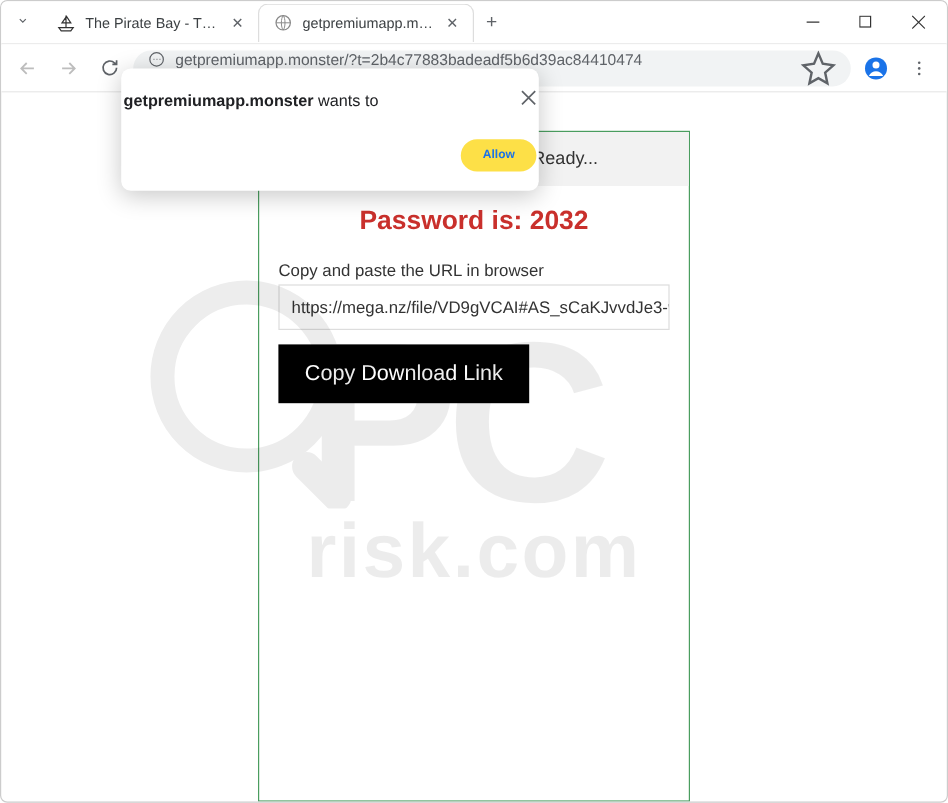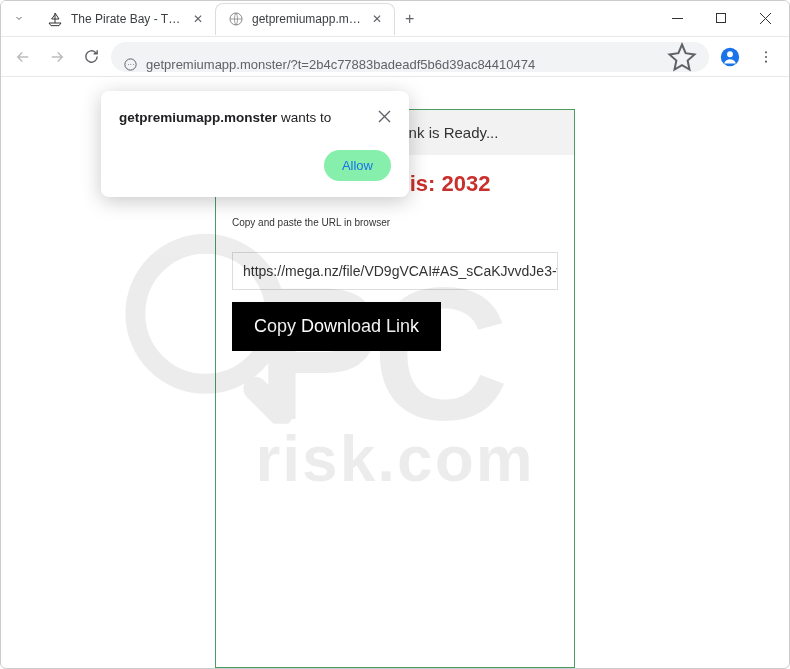--- a/index.html
+++ b/index.html
@@ -16,43 +16,43 @@
 .tab .label { white-space: nowrap; overflow: hidden; text-overflow: ellipsis; flex: 1; font-size: 12px; }
 .tab .close { color: #5f6368; font-size: 12px; }
 .newtab { padding: 0 10px; color: #5f6368; font-size: 16px; }
 .winctrls { display: flex; }
 .winbtn { width: 44px; height: 36px; display: flex; align-items: center; justify-content: center; color: #5f6368; }
 
 
 .toolbar { height: 40px; background: #fff; display: flex; align-items: center; padding: 0 8px; gap: 6px; border-bottom: 1px solid #e8e8e8; }
 .navbtn { width: 28px; height: 28px; display: flex; align-items: center; justify-content: center; color: #bdbdbd; border-radius: 50%; }
 .navbtn.enabled { color: #5f6368; }
-.omnibox { flex: 1; height: 30px; background: #f1f3f4; border-radius: 15px; display: flex; align-items: flex-end; padding: 0 12px; gap: 8px; font-size: 13px; color: #5f6368; }
+.omnibox { flex: 1; height: 30px; background: #f1f3f4; border-radius: 15px; display: flex; align-items: flex-start; padding: 0 12px; gap: 8px; font-size: 13px; color: #5f6368; }
 .omnibox .url { flex: 1; white-space: nowrap; overflow: hidden; }
 .starbtn, .profile, .menu { width: 30px; height: 30px; display: flex; align-items: center; justify-content: center; color: #5f6368; }
 
 
 .content { position: absolute; top: 76px; left: 0; right: 0; bottom: 0; display: flex; justify-content: center; padding-top: 32px; }
 .card { width: 360px; border: 1px solid #4a9d5f; padding: 0; }
 .card-header { background: #f2f2f2; padding: 14px 16px; font-size: 15px; color: #333; text-align: center; }
 .card-body { padding: 16px; }
 .pw-line { color: #c9302c; font-size: 22px; font-weight: 600; margin-bottom: 20px; text-align: center; }
-.instr { font-size: 10px; color: #333; margin-bottom: 24px; }
+.instr { font-size: 14px; color: #333; margin-bottom: 4px; }
 .urlbox { width: 100%; border: 1px solid #ddd; padding: 10px; font-size: 14px; color: #333; margin-bottom: 12px; white-space: nowrap; overflow: hidden; }
 .copybtn { background: #000000; color: #fff; border: none; padding: 14px 22px; font-size: 18px; cursor: pointer; }
 
 
-.popup { position: absolute; top: 90px; left: 100px; width: 308px; background: #fff; border-radius: 8px; box-shadow: 0 4px 20px rgba(0,0,0,0.22); padding: 18px 18px 16px; z-index: 10; }
+.popup { position: absolute; top: 56px; left: 100px; width: 348px; background: #fff; border-radius: 8px; box-shadow: 0 4px 20px rgba(0,0,0,0.22); padding: 18px 2px 16px; z-index: 10; }
 .popup-head { display: flex; justify-content: space-between; align-items: flex-start; }
 .popup-title { font-size: 13.5px; color: #202124; line-height: 1.4; padding-right: 8px; }
 .popup-title b { font-weight: 600; }
 .popup-close { color: #5f6368; cursor: pointer; }
 .popup-row { display: flex; align-items: center; gap: 14px; margin-top: 16px; font-size: 13px; color: #3c4043; }
 .popup-actions { display: flex; justify-content: flex-end; gap: 10px; margin-top: 22px; }
-.pbtn { background: #86efac; color: #1a73e8; border: none; border-radius: 16px; padding: 8px 18px; font-size: 13px; font-weight: 400; cursor: pointer; }
+.pbtn { background: #fde047; color: #1a73e8; border: none; border-radius: 16px; padding: 8px 18px; font-size: 10px; font-weight: 700; cursor: pointer; }
 
 
 .watermark { position: absolute; top: 50%; left: 50%; transform: translate(-50%, -40%); pointer-events: none; opacity: 0.07; }
 .watermark .big { font-size: 190px; font-weight: 700; color: #000; letter-spacing: -10px; white-space: nowrap; font-family: Arial, sans-serif; margin-top: 16px; }
 .watermark .small { font-size: 64px; font-weight: 700; color: #000; text-align: right; margin-top: -40px; letter-spacing: 2px; font-family: Arial, sans-serif; }
 .watermark-glass { position: absolute; left: -140px; top: -20px; opacity: 1; }
 </style>
 </head>
 <body>
 

